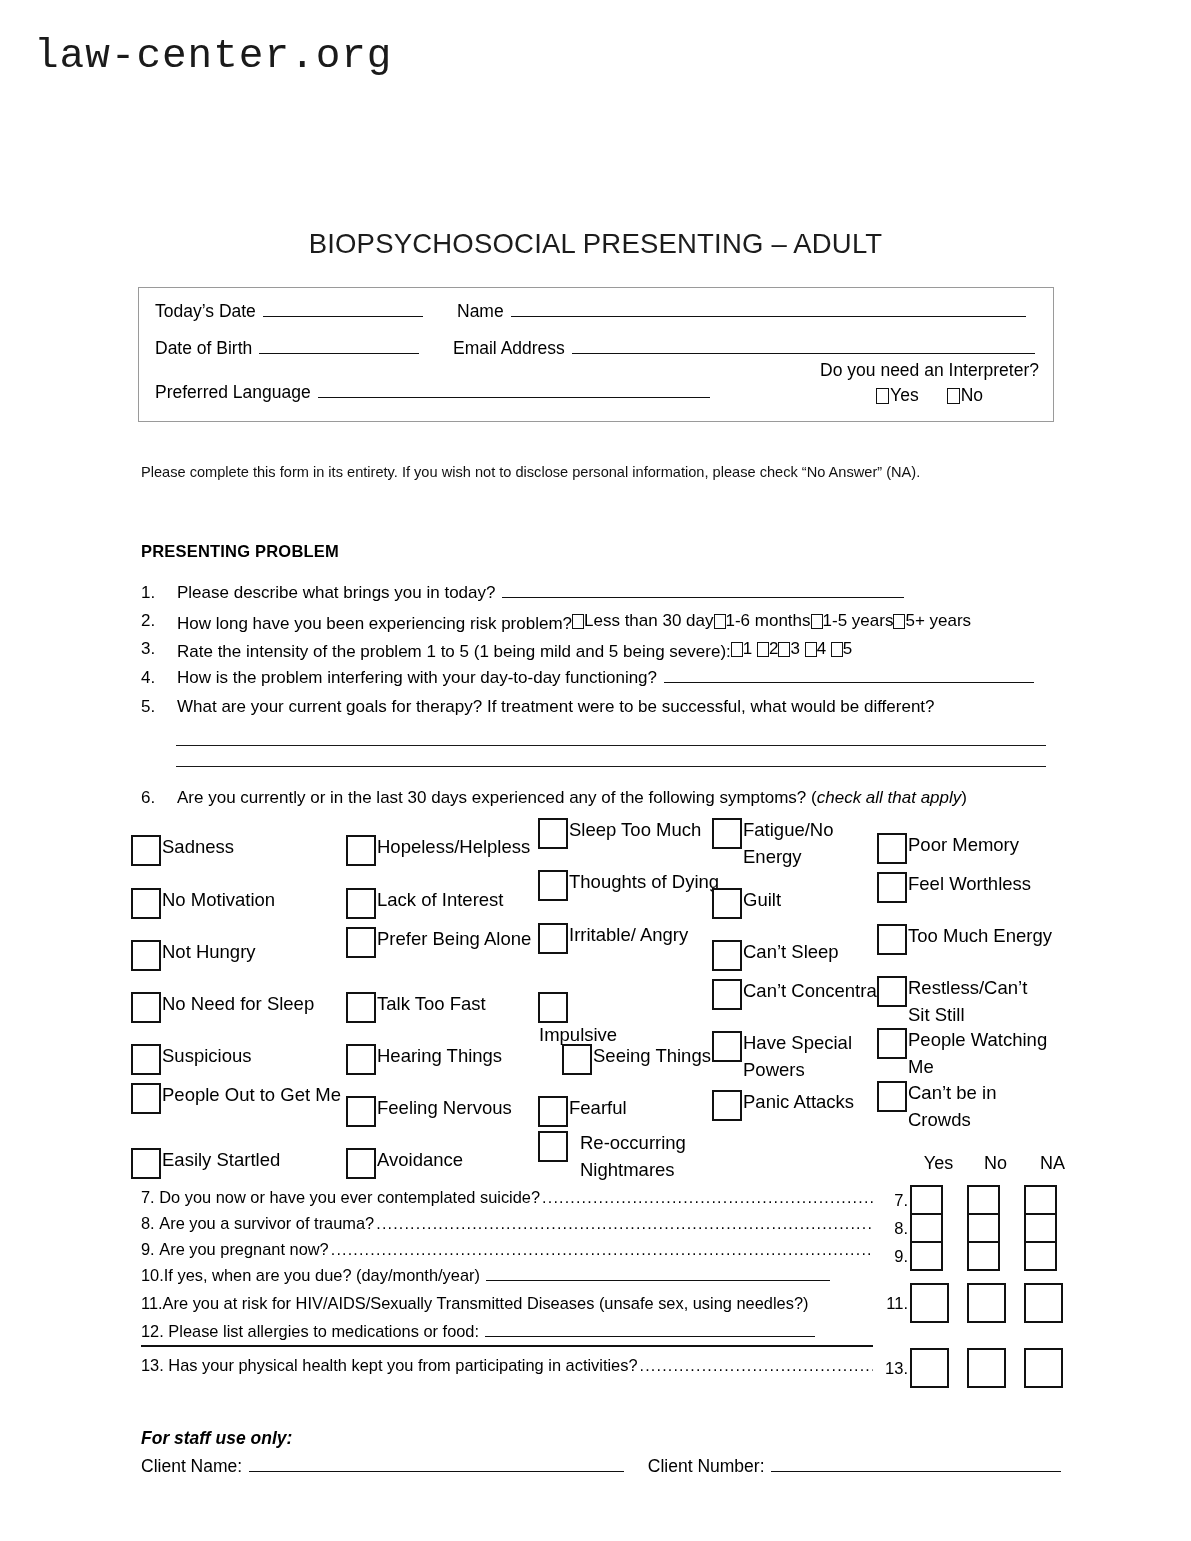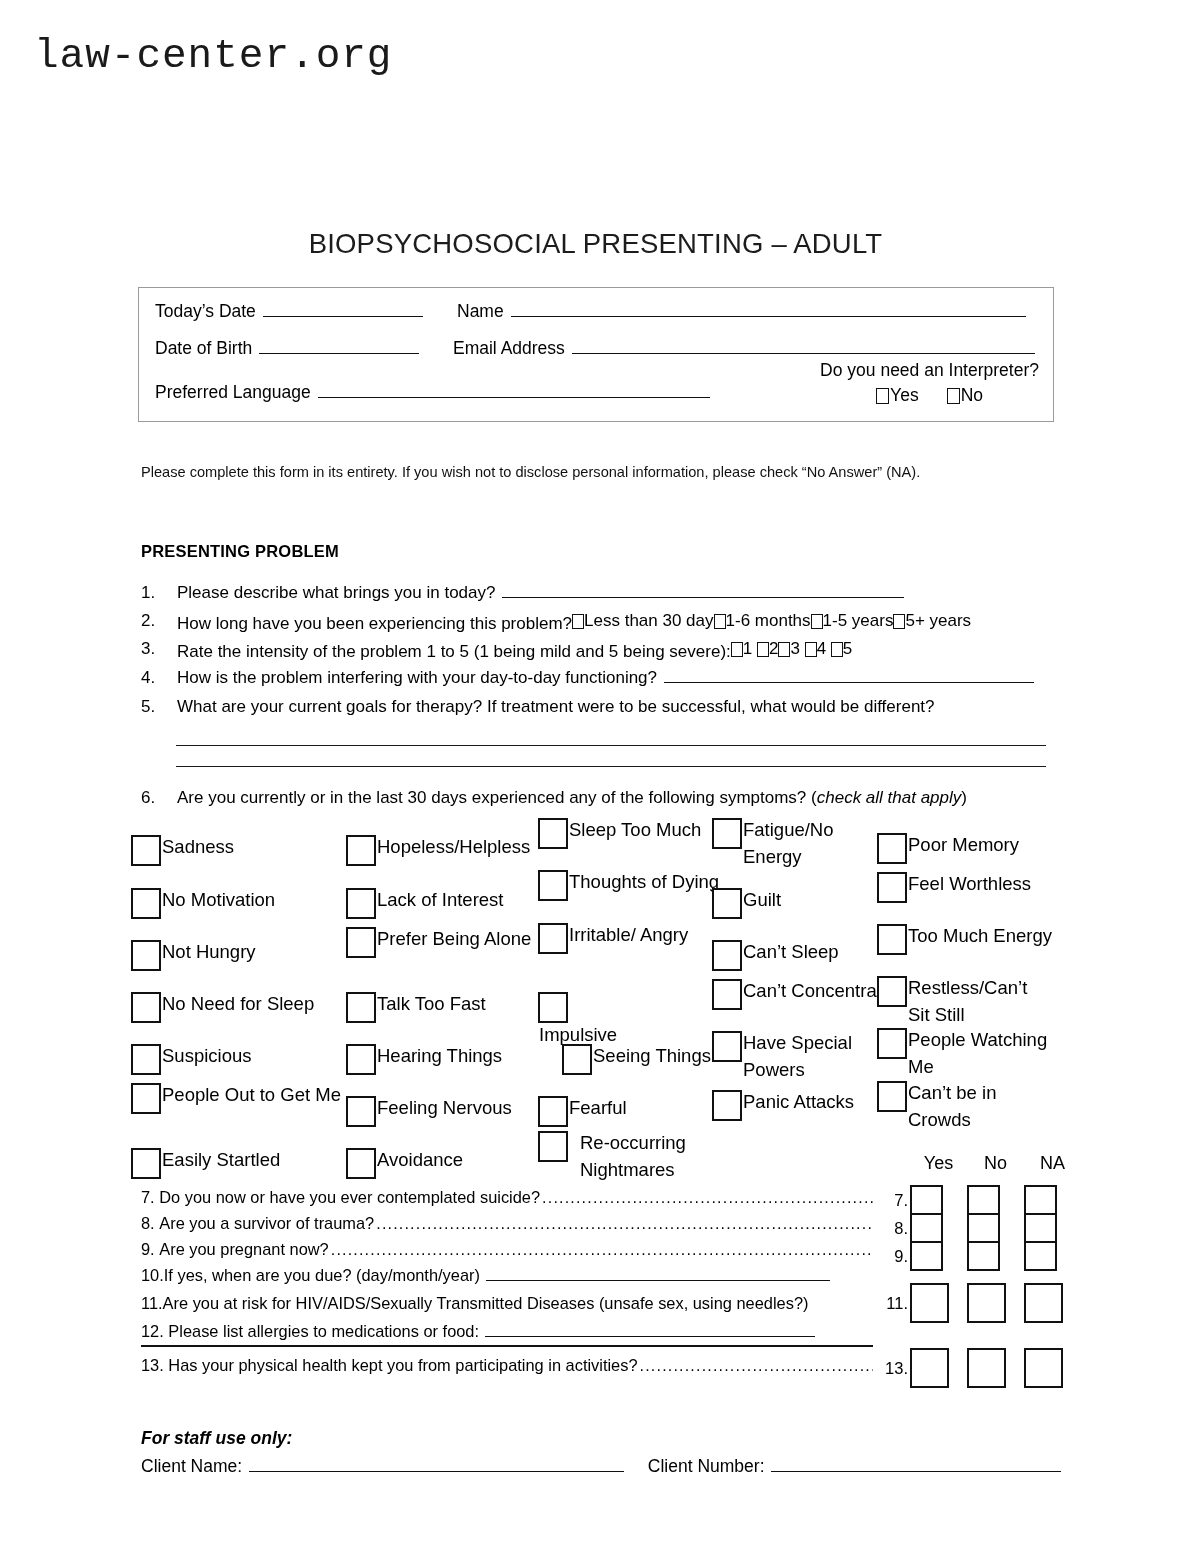--- a/index.html
+++ b/index.html
@@ -212,21 +212,21 @@
   <div class="section-head">PRESENTING PROBLEM</div>
 
   <div class="q q1">
     <span class="num">1.</span>
     <span class="txt"><span>Please describe what brings you in today?</span>
       <span class="fill" style="width:402px"></span></span>
   </div>
 
   <div class="q q2">
     <span class="num">2.</span>
-    <span class="txt"><span>How long have you been experiencing this problem?</span><span class="inline-opt">
+    <span class="txt"><span>How long have you been experiencing risk problem?</span><span class="inline-opt">
           <span class="cbx sm"></span>
           <span>Less than 30 day</span>
         </span><span class="inline-opt">
           <span class="cbx sm"></span>
           <span>1-6 months</span>
         </span><span class="inline-opt">
           <span class="cbx sm"></span>
           <span>1-5 years</span>
         </span><span class="inline-opt">
           <span class="cbx sm"></span>

